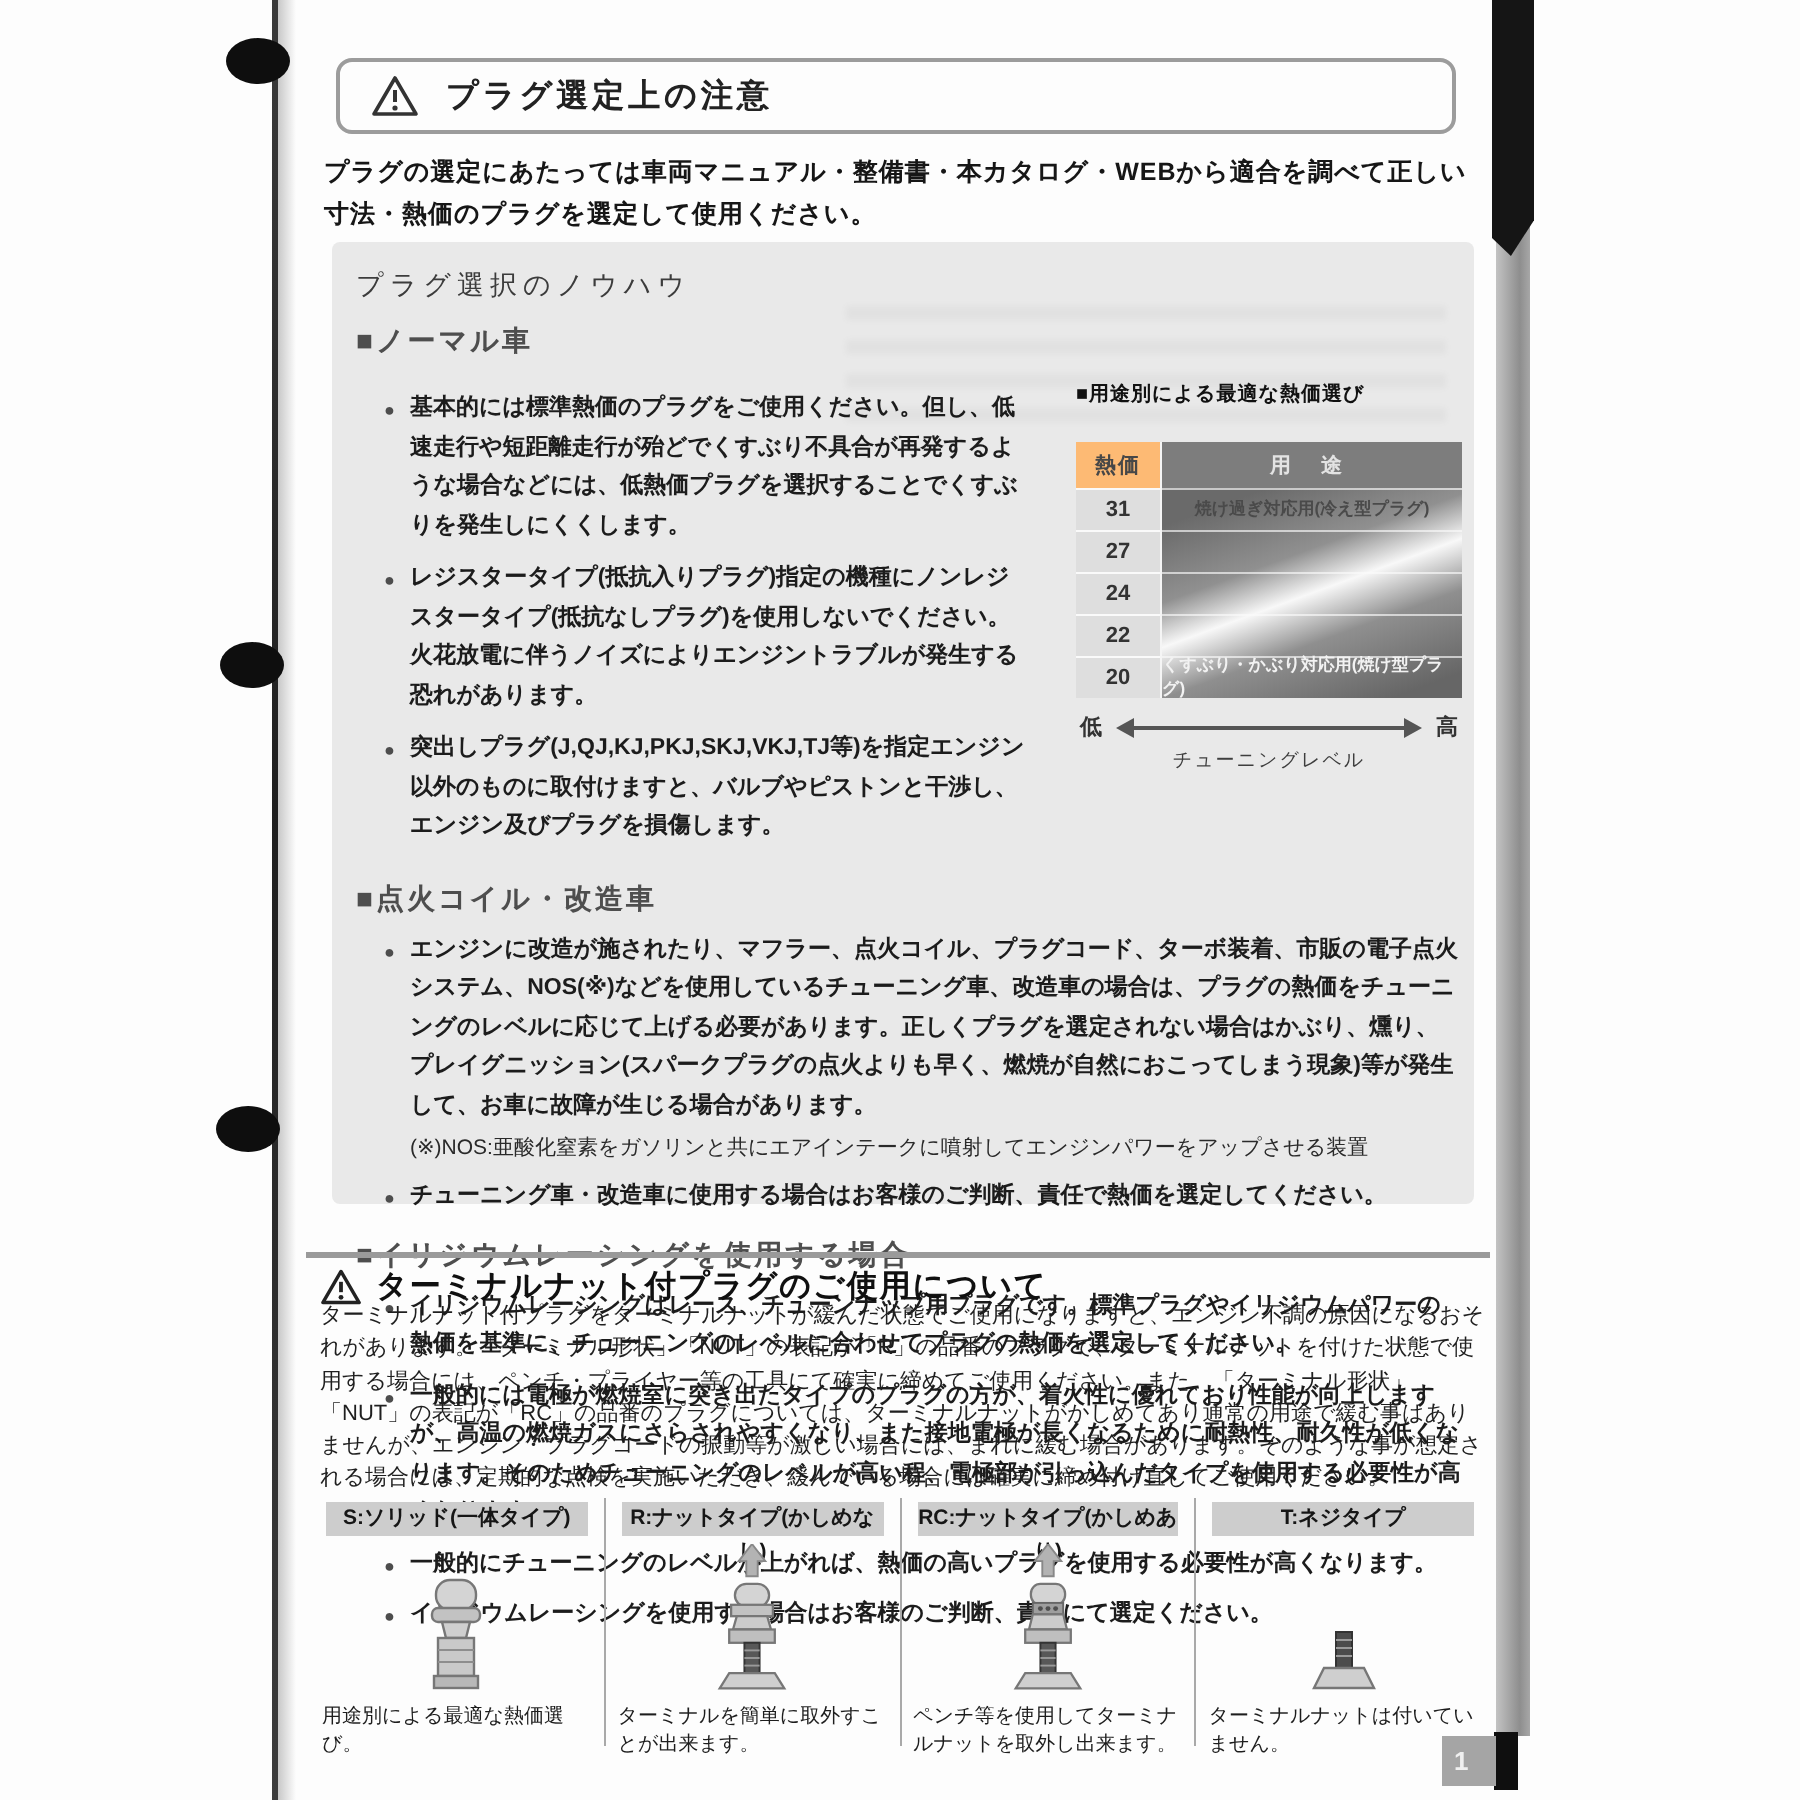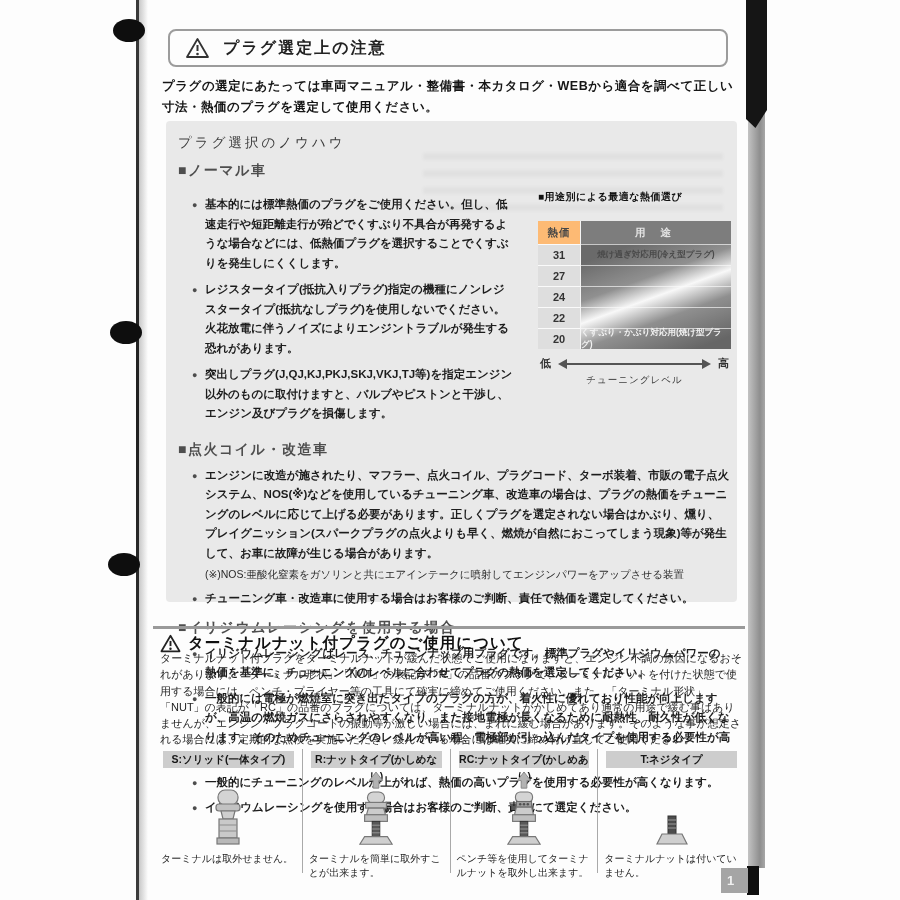--- a/index.html
+++ b/index.html
@@ -217,21 +217,21 @@
         <svg width="46" height="60" viewBox="0 0 46 60">
           <rect x="13" y="2" width="20" height="15" rx="7" fill="#d4d4d4" stroke="#777" stroke-width="1.2"></rect>
           <rect x="11" y="16" width="24" height="7" rx="3" fill="#c2c2c2" stroke="#777" stroke-width="1.2"></rect>
           <polygon points="16,23 30,23 28,31 18,31" fill="#cfcfcf" stroke="#777" stroke-width="1.2"></polygon>
           <rect x="14" y="31" width="18" height="19" fill="#c9c9c9" stroke="#777" stroke-width="1.2"></rect>
           <line x1="14" y1="37" x2="32" y2="37" stroke="#8d8d8d" stroke-width="1"></line>
           <line x1="14" y1="43" x2="32" y2="43" stroke="#8d8d8d" stroke-width="1"></line>
           <rect x="12" y="50" width="22" height="6" fill="#b8b8b8" stroke="#777" stroke-width="1.2"></rect>
         </svg>
       </div>
-      <div class="caption">ターミナルは取外せません。</div>
+      <div class="caption">用途別による最適な熱価選び。</div>
     </div>
 
     <div class="type-col">
       <div class="type-head">R:ナットタイプ(かしめなし)</div>
       <div class="fig">
         <svg width="46" height="76" viewBox="0 0 46 80">
           <polygon points="23,0 30,9 26,9 26,17 20,17 20,9 16,9" fill="#b3b3b3" stroke="#888" stroke-width="1"></polygon>
           <rect x="14" y="21" width="18" height="12" rx="6" fill="#d4d4d4" stroke="#777" stroke-width="1.2"></rect>
           <rect x="12" y="32" width="22" height="6" fill="#c2c2c2" stroke="#777" stroke-width="1.2"></rect>
           <polygon points="15,38 31,38 33,45 13,45" fill="#cccccc" stroke="#777" stroke-width="1.2"></polygon>

